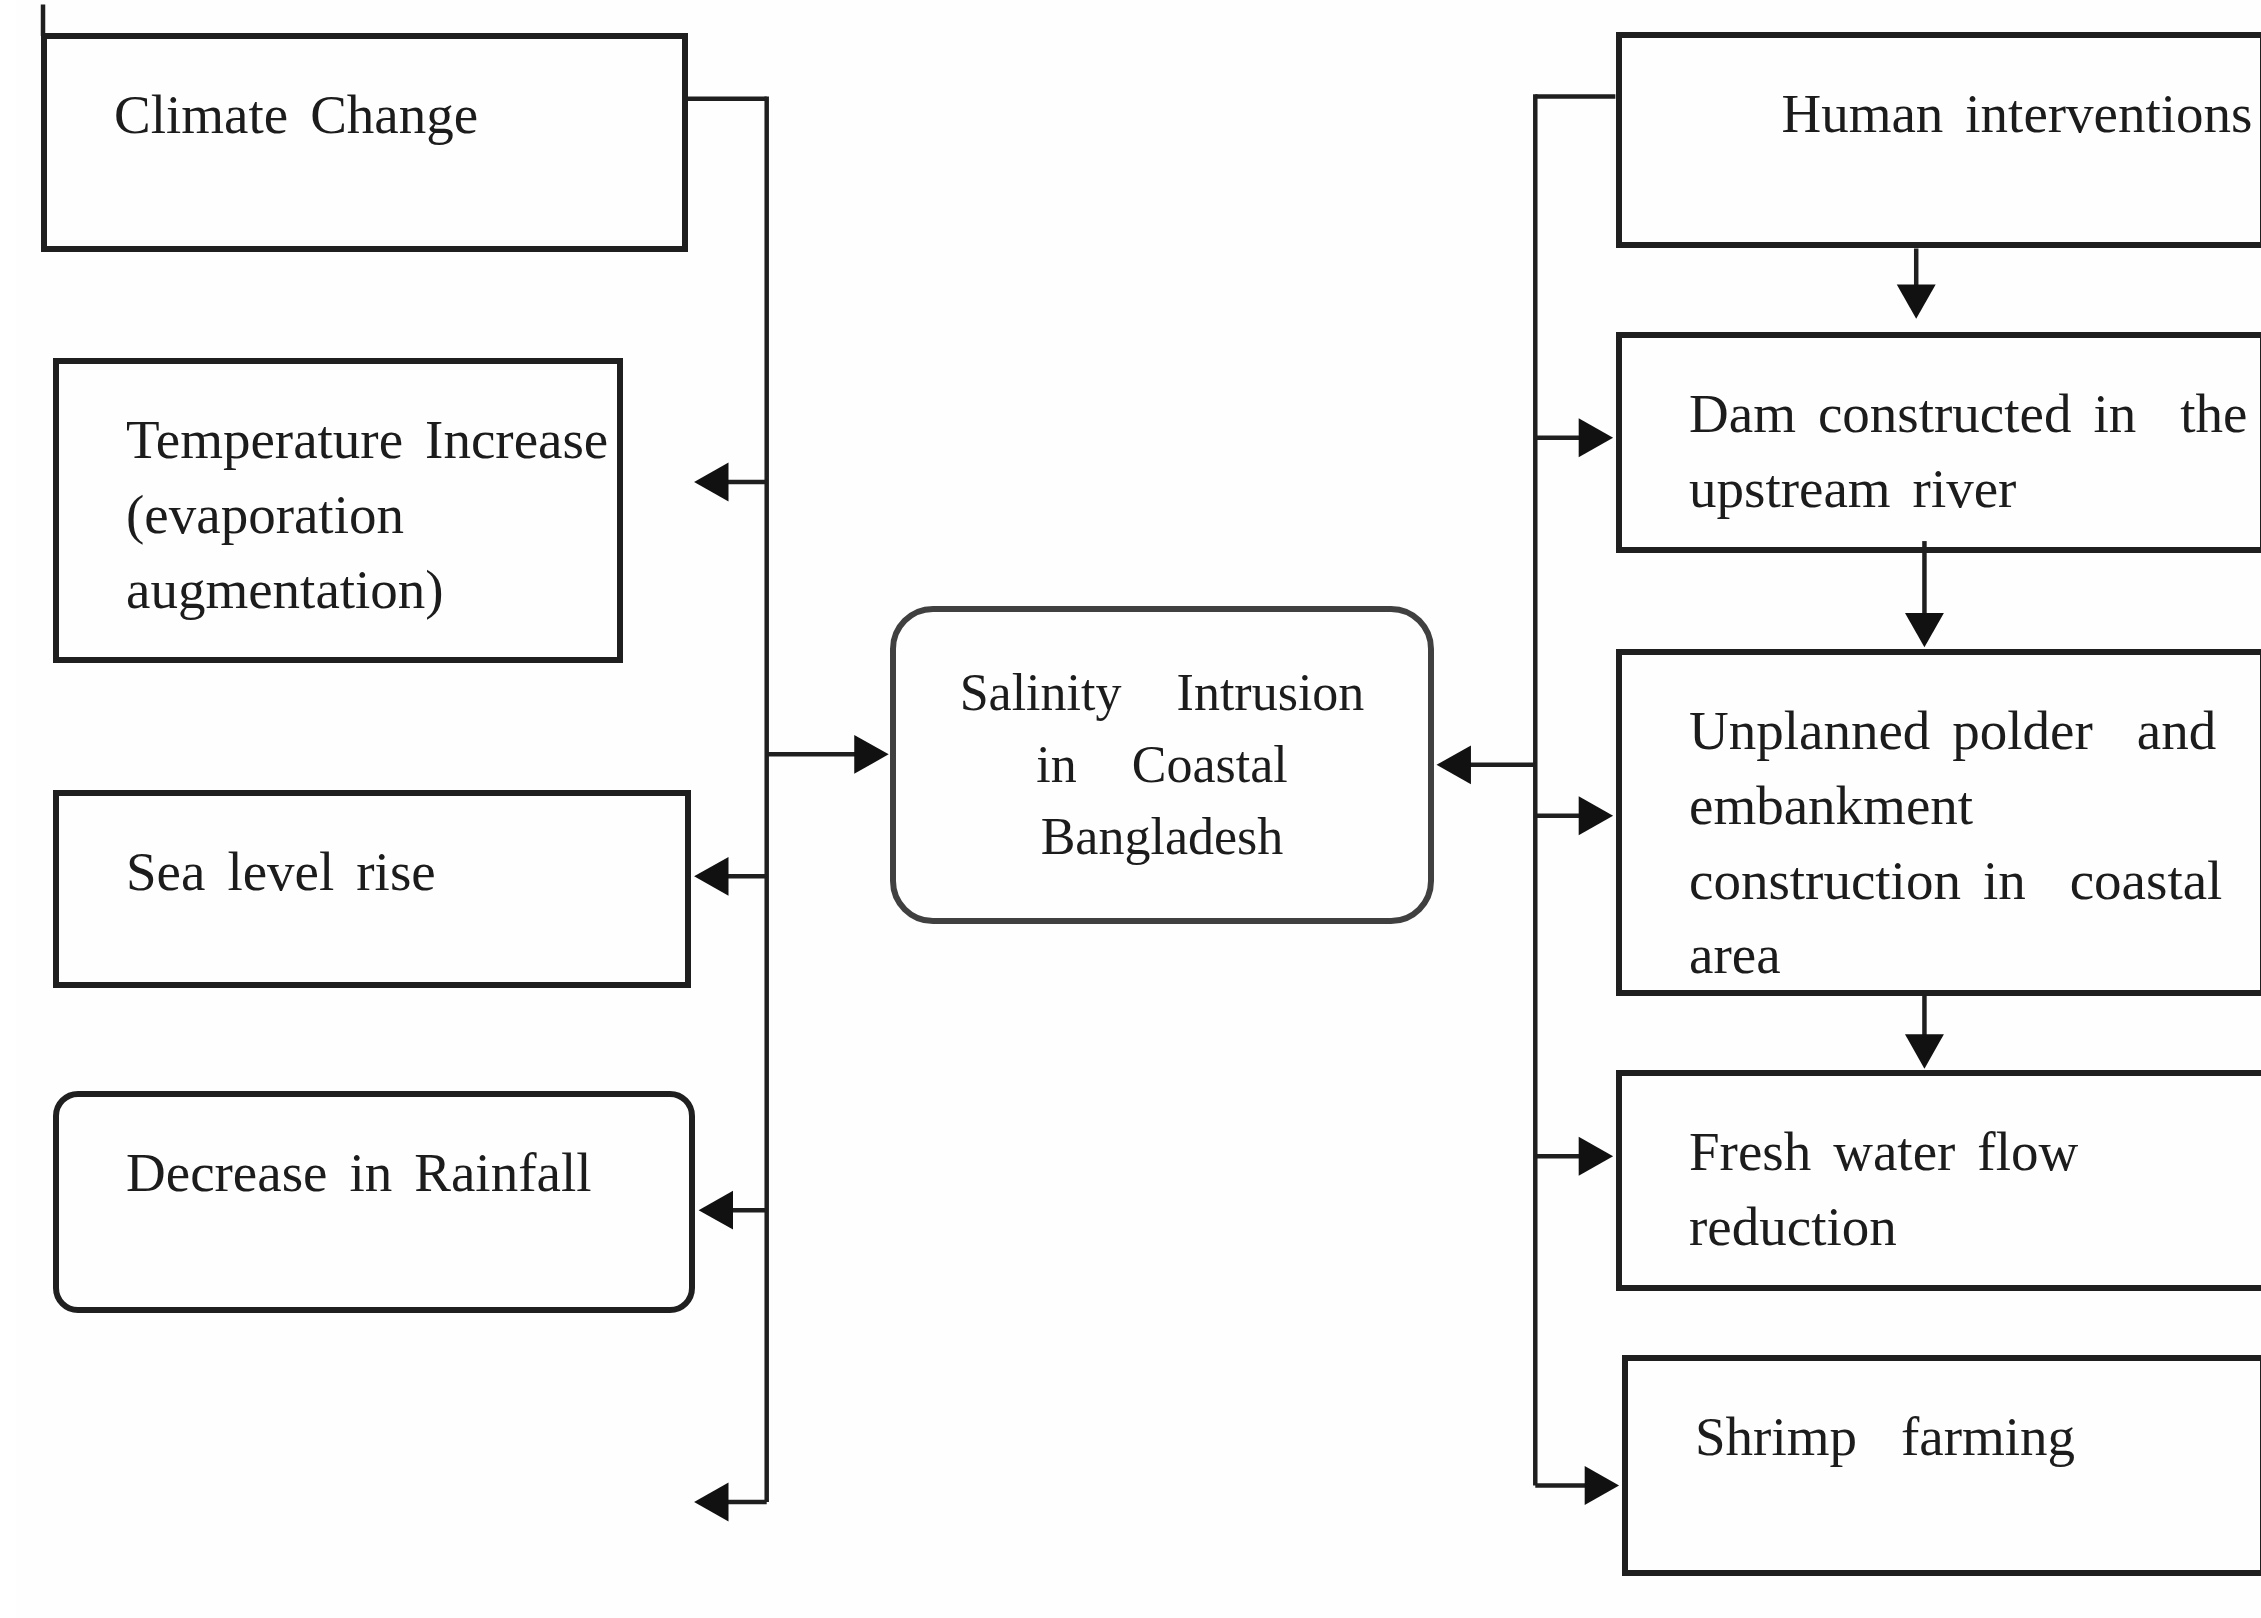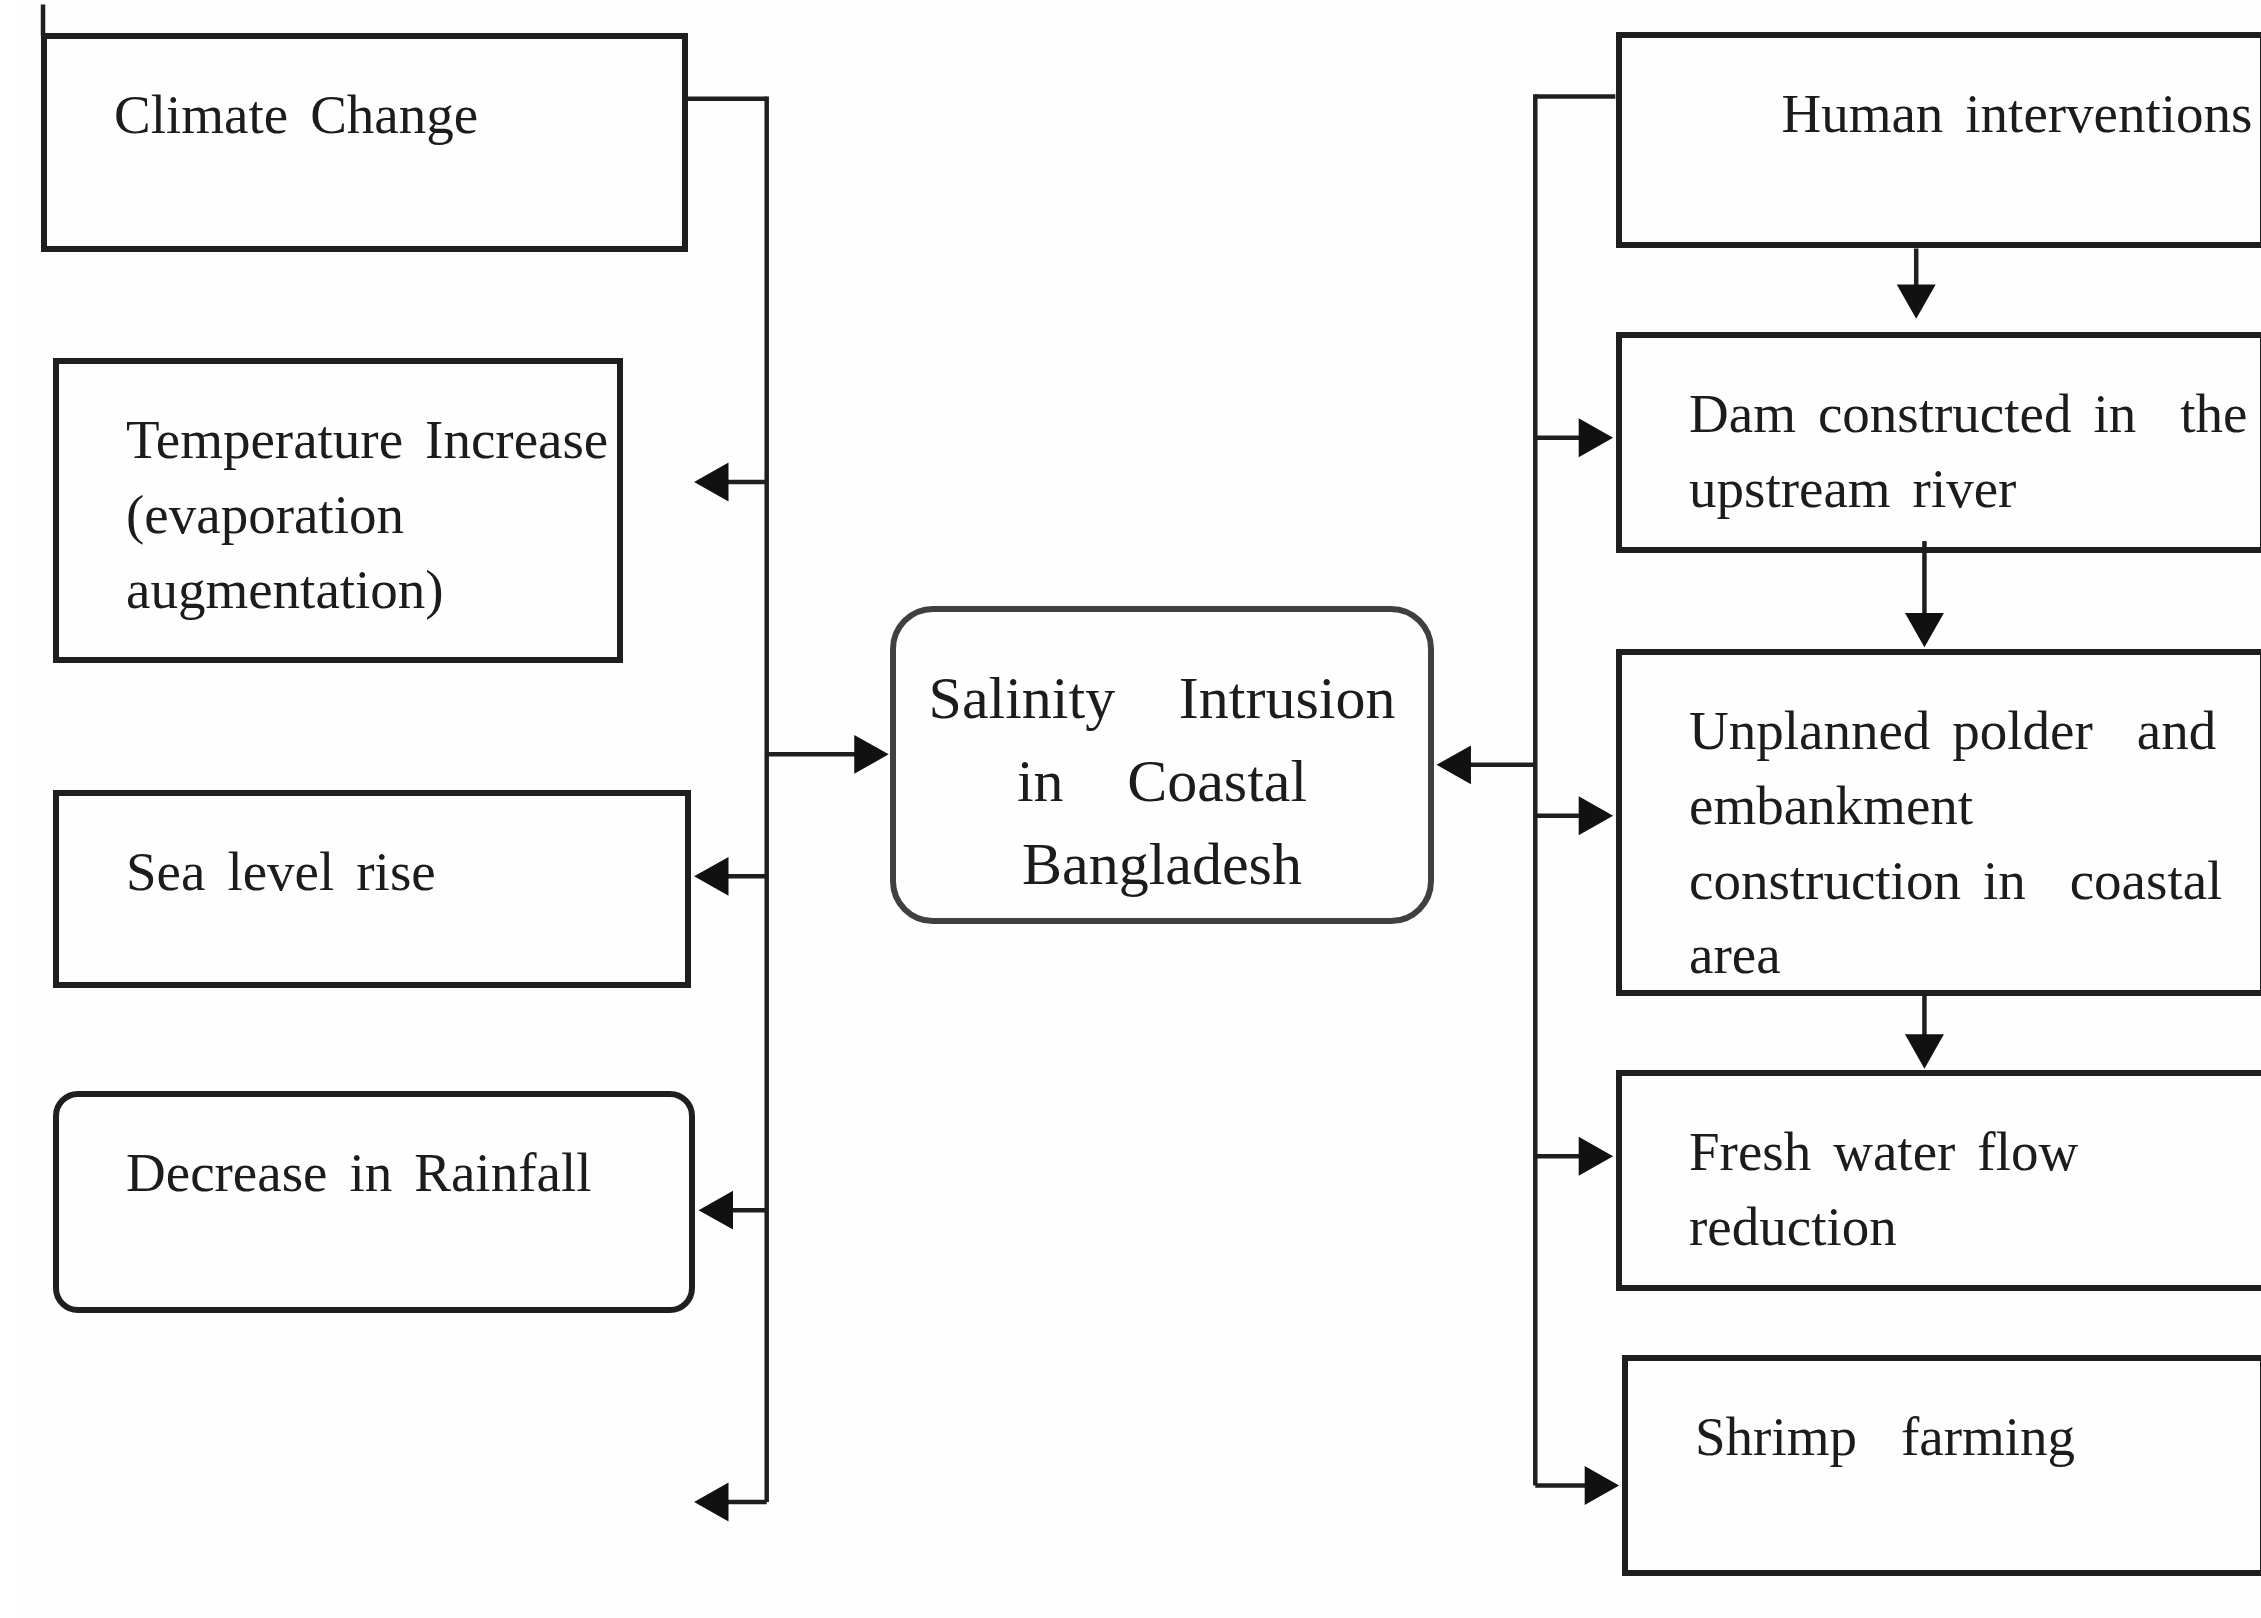--- a/index.html
+++ b/index.html
@@ -27,21 +27,21 @@
     white-space: pre;
     word-spacing: 0.15em;
     padding: 39px 7.5px 0 67px;
     overflow: hidden;
   }
   .node.center {
     border: 6.7px solid #404040;
     border-radius: 43px;
     text-align: center;
     padding: 45px 7.5px 0 7.5px;
-    font-size: 60px;
+    font-size: 52px;
     line-height: 1.38;
     word-spacing: 0.28em;
   }
   
   #n-climate        { left: 25px;   top: 33px;   width: 647px; height: 219px; }
   #n-temperature    { left: 37px;   top: 358px;  width: 570px; height: 305px; }
   #n-sealevel       { left: 37px;   top: 790px; width: 638px; height: 198px; }
   #n-rainfall       { left: 37px;   top: 1091px; width: 642px; height: 222px; border-radius: 25px; }
   #n-storm          { left: 37px;   top: 1387px; width: 638px; height: 219px; }
   #n-salinity       { left: 874px; top: 606px;  width: 544px; height: 318px; }

